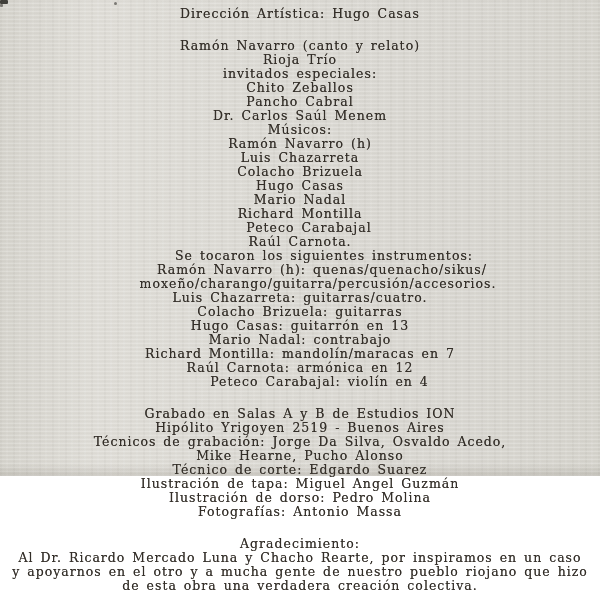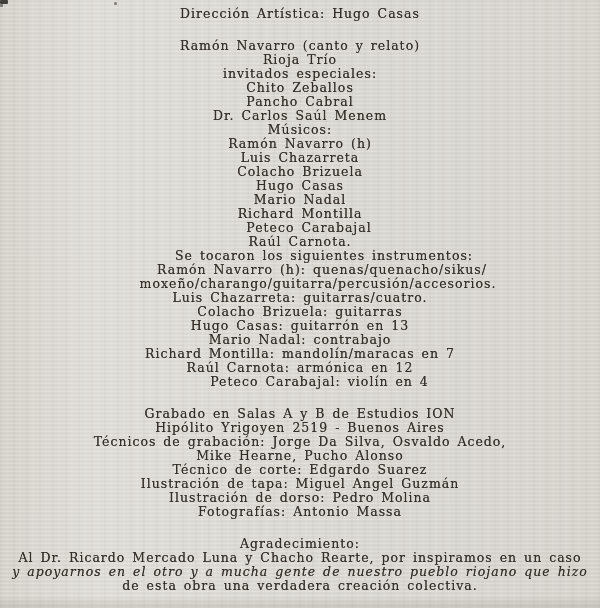--- a/index.html
+++ b/index.html
@@ -6,21 +6,21 @@
     margin: 0;
     padding: 0;
     width: 600px;
     height: 608px;
     overflow: hidden;
     font-family: "DejaVu Serif", "Liberation Serif", serif;
   }
   .paper {
     position: relative;
     width: 600px;
-    height: 608px;
+    height: 476px;
     background-color: #d9d7d1;
     background-image:
       repeating-linear-gradient(0deg,
         rgba(255,255,255,0.20) 0px, rgba(255,255,255,0.20) 1px,
         rgba(70,65,55,0.03) 2px, rgba(255,255,255,0.00) 3px,
         rgba(255,255,255,0.00) 4px),
       repeating-linear-gradient(90deg,
         rgba(110,105,95,0.045) 0px, rgba(110,105,95,0.045) 2px,
         rgba(255,255,255,0.00) 2px, rgba(255,255,255,0.00) 6px,
         rgba(255,255,255,0.07) 6px, rgba(255,255,255,0.07) 8px,
@@ -107,17 +107,17 @@
         <div class="line" style="color: rgb(51, 46, 40);">Técnicos de grabación: Jorge Da Silva, Osvaldo Acedo,</div>
         <div class="line" style="color: rgb(51, 46, 40);">Mike Hearne, Pucho Alonso</div>
         <div class="line" style="color: rgb(51, 46, 40);">Técnico de corte: Edgardo Suarez</div>
         <div class="line" style="color: rgb(51, 46, 40);">Ilustración de tapa: Miguel Angel Guzmán</div>
         <div class="line" style="color: rgb(51, 46, 40);">Ilustración de dorso: Pedro Molina</div>
         <div class="line" style="color: rgb(51, 46, 40);">Fotografías: Antonio Massa</div>
       </section>
       <section>
         <div class="line" style="color: rgb(51, 46, 40);">Agradecimiento:</div>
         <div class="line" style="color: rgb(51, 46, 40);">Al Dr. Ricardo Mercado Luna y Chacho Rearte, por inspiramos en un caso</div>
-        <div class="line" style="color: rgb(51, 46, 40); font-style: italic;">y apoyarnos en el otro y a mucha gente de nuestro pueblo riojano que hizo</div>
+        <div class="line" style="color: rgb(51, 46, 40);">y apoyarnos en el otro y a mucha gente de nuestro pueblo riojano que hizo</div>
         <div class="line" style="color: rgb(51, 46, 40);">de esta obra una verdadera creación colectiva.</div>
       </section>
     </div>
 </main>
 
 </body></html>

